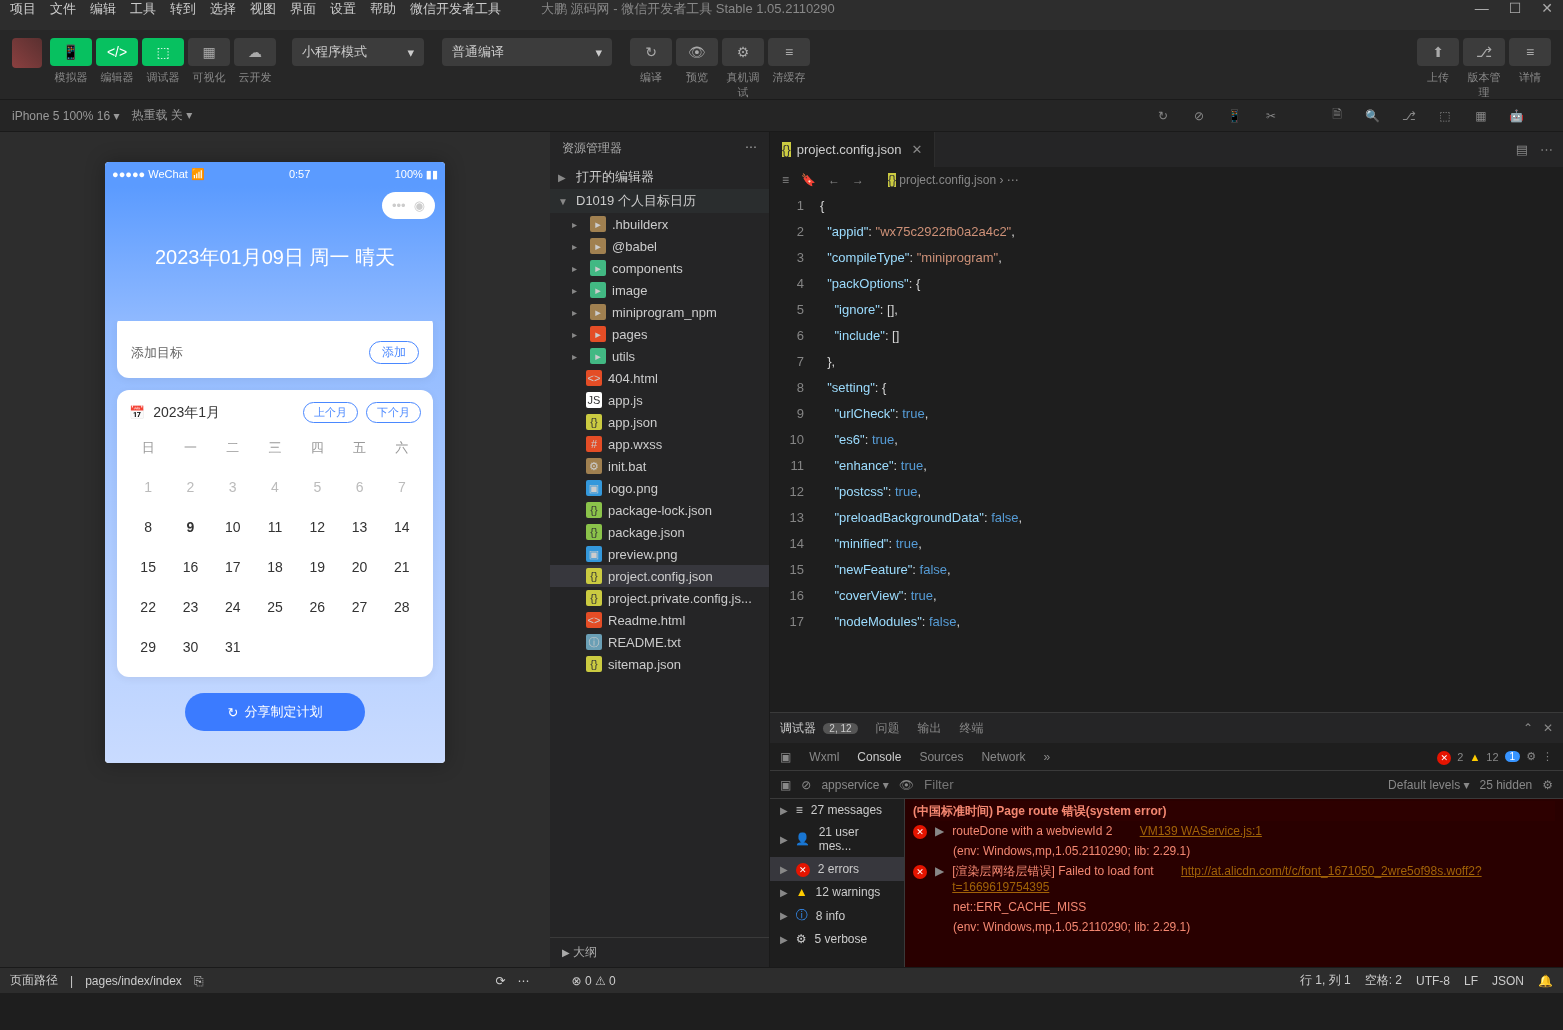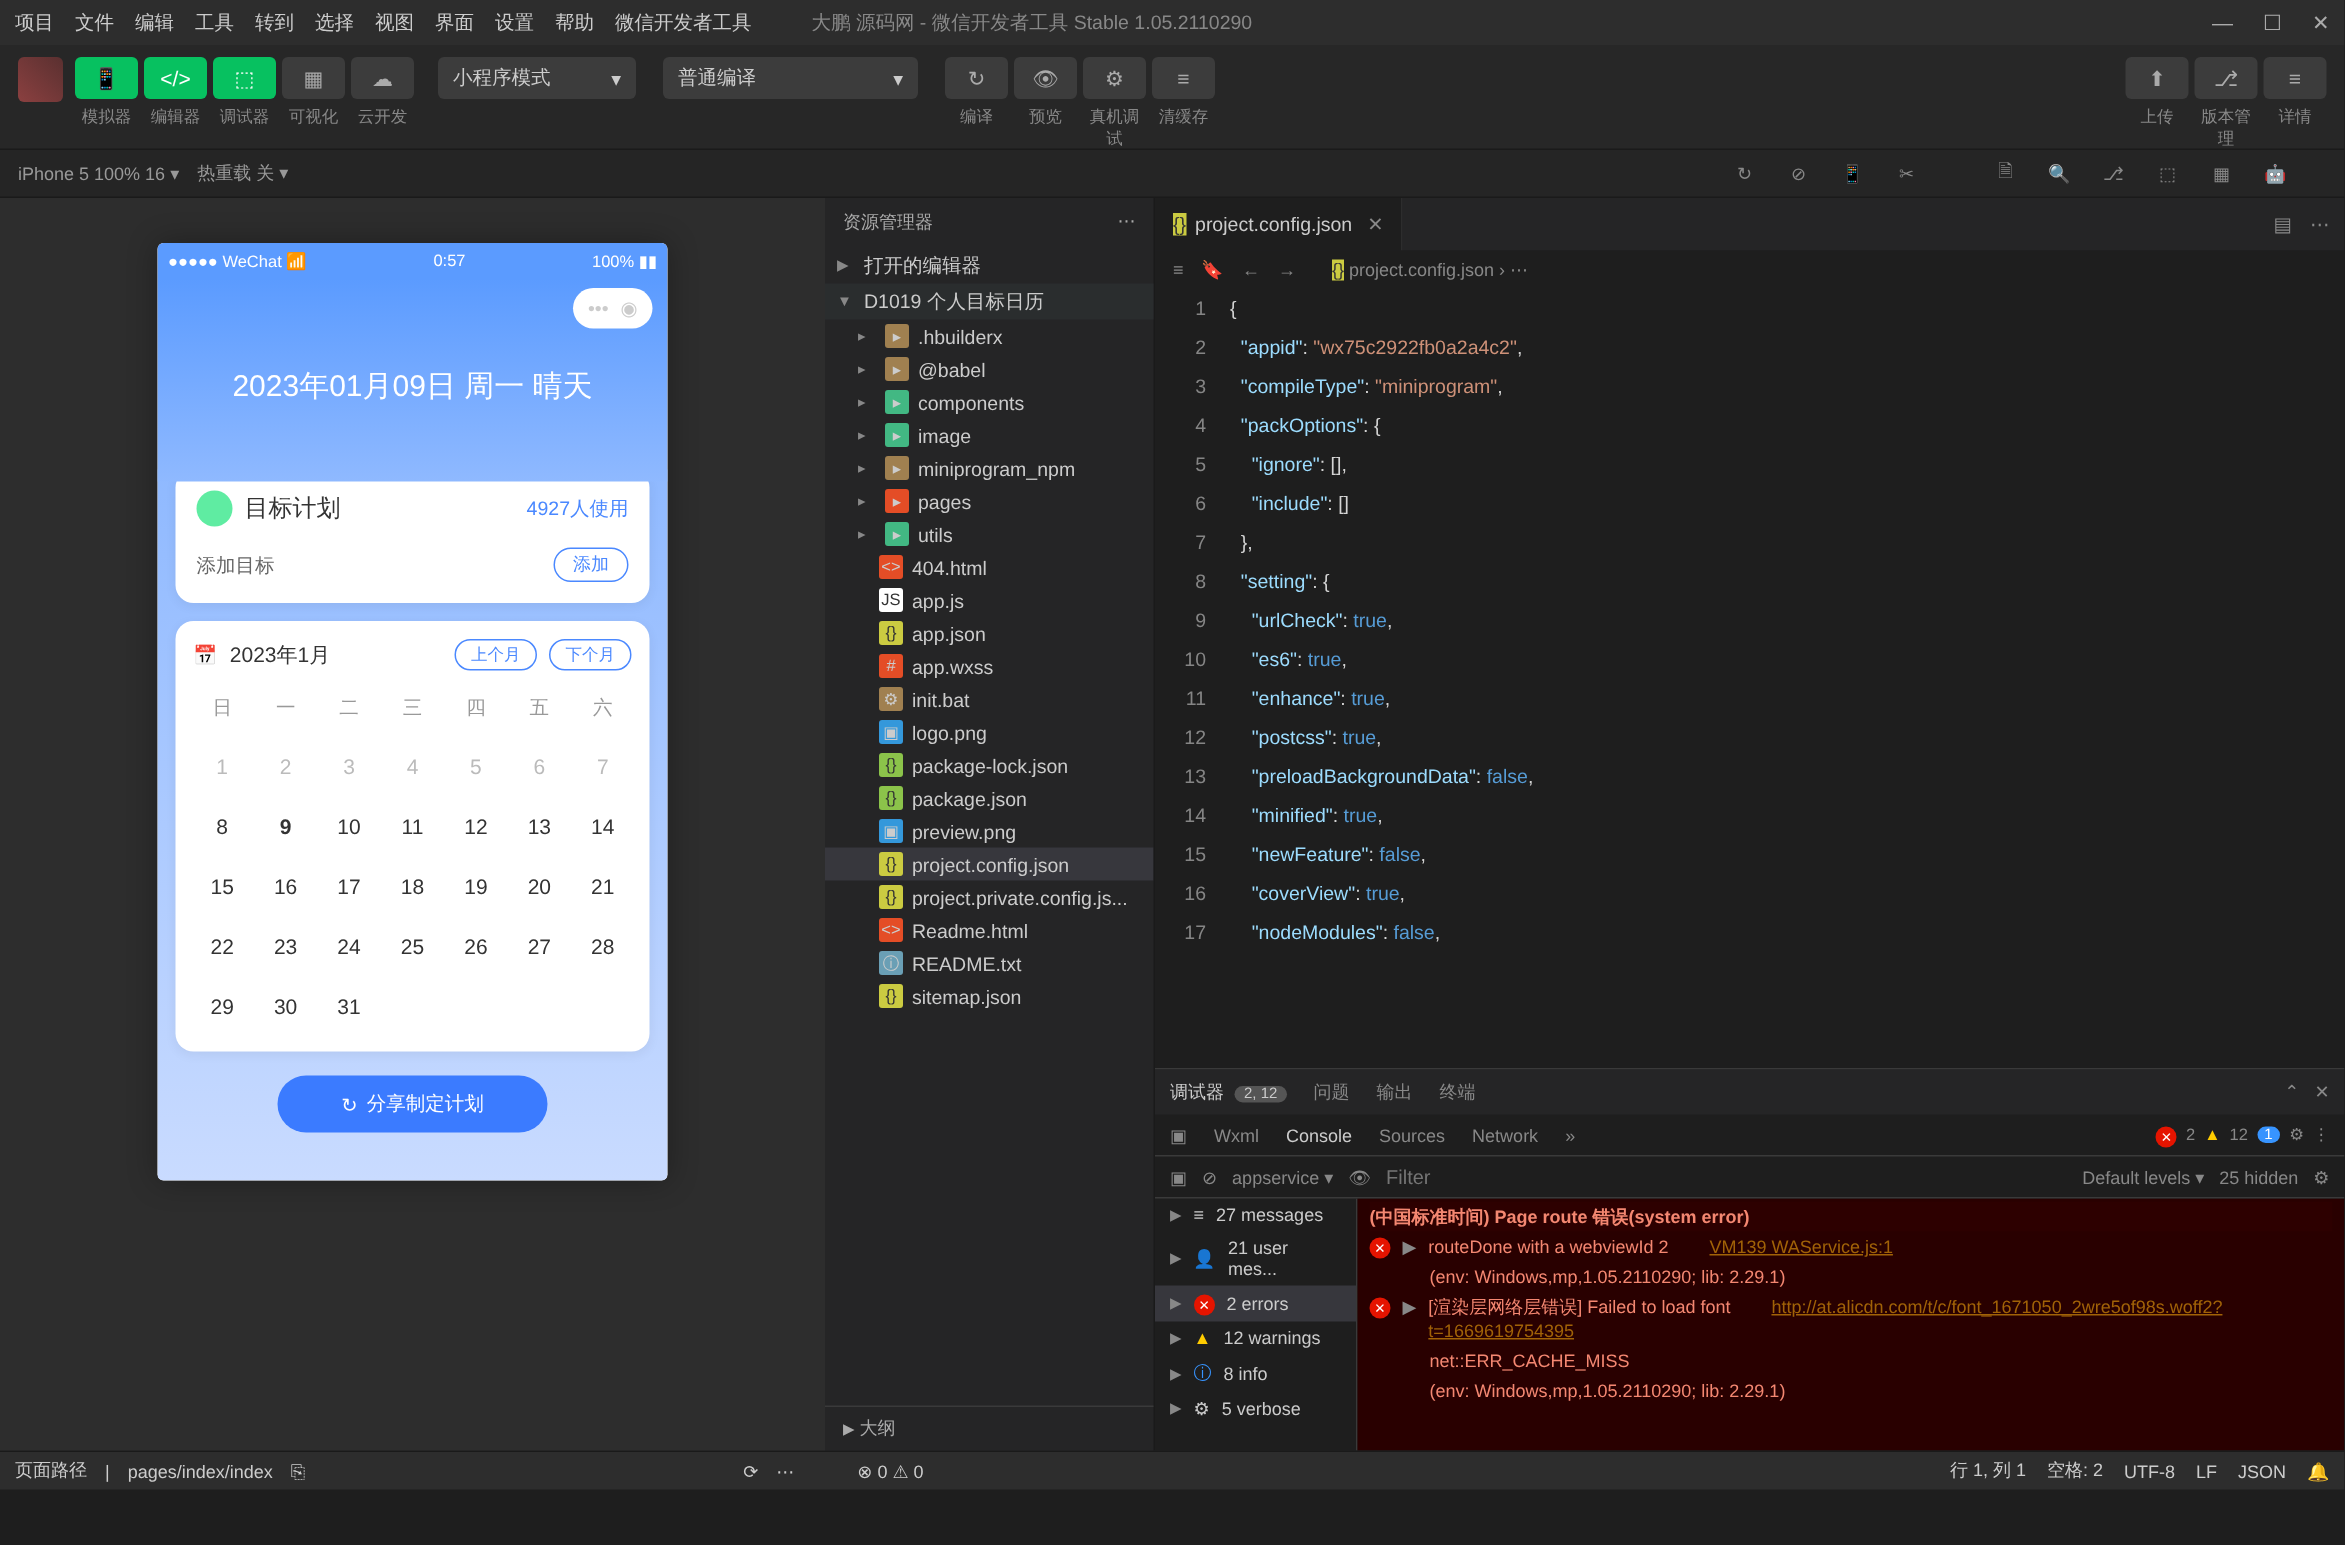--- a/index.html
+++ b/index.html
@@ -1,19 +1,19 @@
 <!DOCTYPE html>
 <html><head>
 <meta charset="utf-8">
 <style>
 * { margin: 0; padding: 0; box-sizing: border-box; font-family: -apple-system, "Segoe UI", sans-serif; }
 body { background: #1e1e1e; color: #ccc; width: 1563px; height: 1030px; overflow: hidden; font-size: 13px; }
 
 
-.titlebar { height: 30px; background: #2d2d2d; display: flex; align-items: center; padding: 0 10px; }
+.titlebar { height: 30px; background: #2d2d2d; display: flex; align-items: flex-start; padding: 0 10px; }
 .titlebar .menus { display: flex; gap: 14px; }
 .titlebar .menu-item { color: #ccc; cursor: pointer; }
 .titlebar .title-text { margin-left: 40px; color: #888; }
 .titlebar .win-controls { margin-left: auto; display: flex; gap: 20px; font-size: 14px; color: #aaa; }
 
 
 .toolbar { height: 70px; background: #272727; display: flex; align-items: flex-start; padding: 8px 12px; gap: 8px; border-bottom: 1px solid #1a1a1a; }
 .tool-group { display: flex; flex-direction: column; align-items: center; }
 .tool-buttons { display: flex; gap: 4px; }
 .tool-btn { width: 42px; height: 28px; background: #07c160; border-radius: 4px; display: flex; align-items: center; justify-content: center; color: white; font-size: 14px; }
@@ -226,25 +226,20 @@
       </div>
       <div class="phone-header">
         <div class="phone-pill">
           <span>•••</span>
             <span>◉</span>
         </div>
         <div class="phone-date">2023年01月09日 周一 晴天</div>
       </div>
       <div style="background:linear-gradient(180deg,#8fb9ff,#c9dbff);padding-bottom:12px;">
         <div class="goal-card">
-          <div class="goal-row">
-            <div class="avatar"></div>
-            <div class="title">目标计划</div>
-            <div class="users">4927人使用</div>
-          </div>
           <div class="add-row">
             <div class="label">添加目标</div>
             <div class="btn">添加</div>
           </div>
         </div>
         <div class="calendar">
           <div class="cal-head">
             <span>📅</span>
             <span class="month">2023年1月</span>
             <span class="nav-btn">上个月</span>

